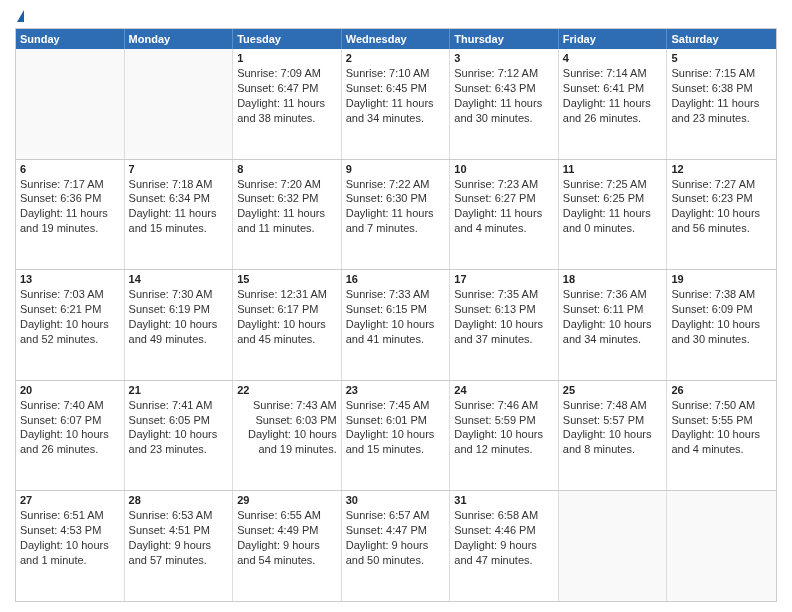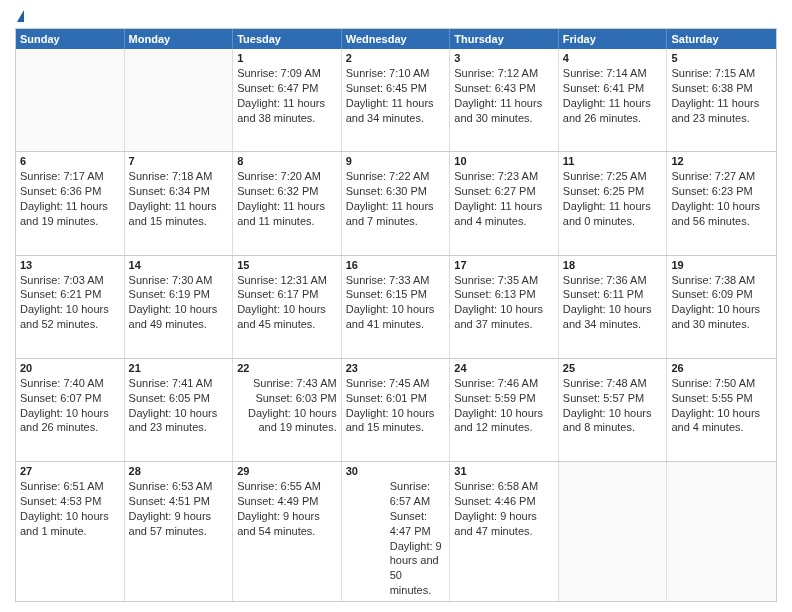--- a/index.html
+++ b/index.html
@@ -315,21 +315,21 @@
 Daylight: 9 hours and 57 minutes.</div>
           </div>
           <div class="cal-cell">
             <div class="day-num">29</div>
             <div class="cell-text" style="white-space: pre-line;">Sunrise: 6:55 AM
 Sunset: 4:49 PM
 Daylight: 9 hours and 54 minutes.</div>
           </div>
           <div class="cal-cell">
             <div class="day-num">30</div>
-            <div class="cell-text" style="white-space: pre-line; margin-left: 44px;">Sunrise: 6:57 AM
+            <div class="cell-text" style="white-space: pre-line;">Sunrise: 6:57 AM
 Sunset: 4:47 PM
 Daylight: 9 hours and 50 minutes.</div>
           </div>
           <div class="cal-cell">
             <div class="day-num">31</div>
             <div class="cell-text" style="white-space: pre-line;">Sunrise: 6:58 AM
 Sunset: 4:46 PM
 Daylight: 9 hours and 47 minutes.</div>
           </div>
           <div class="cal-cell empty"></div>

